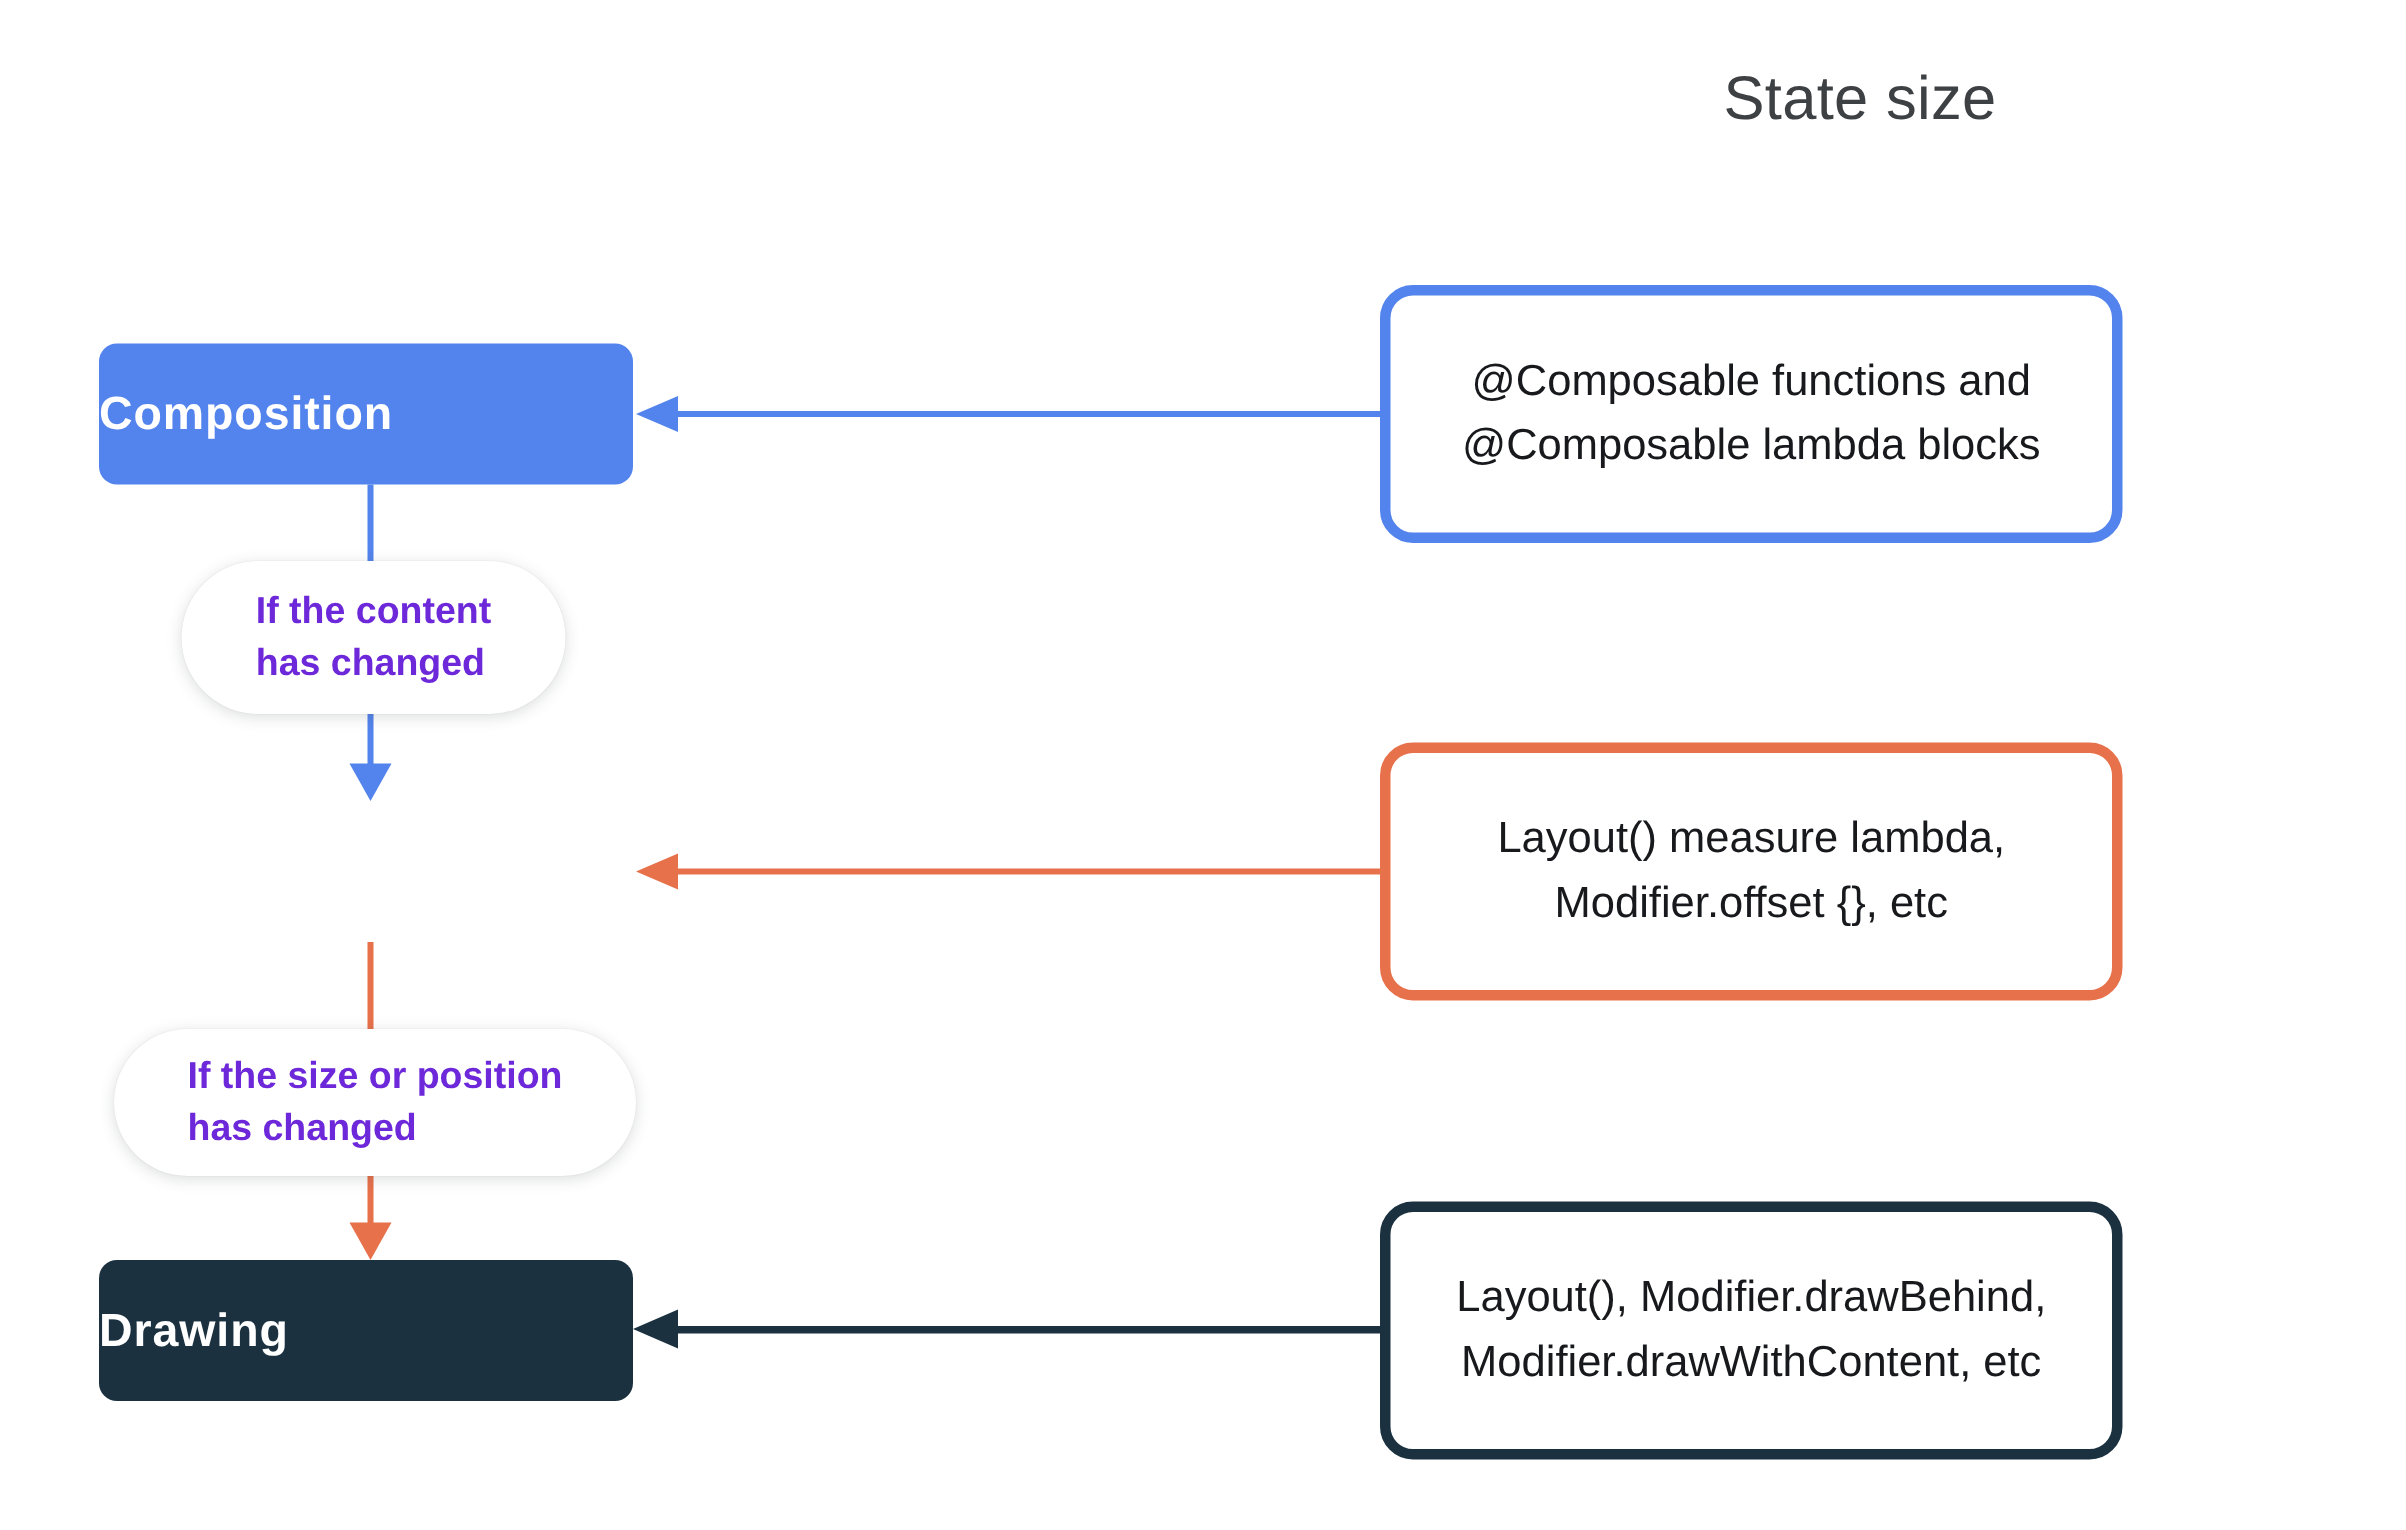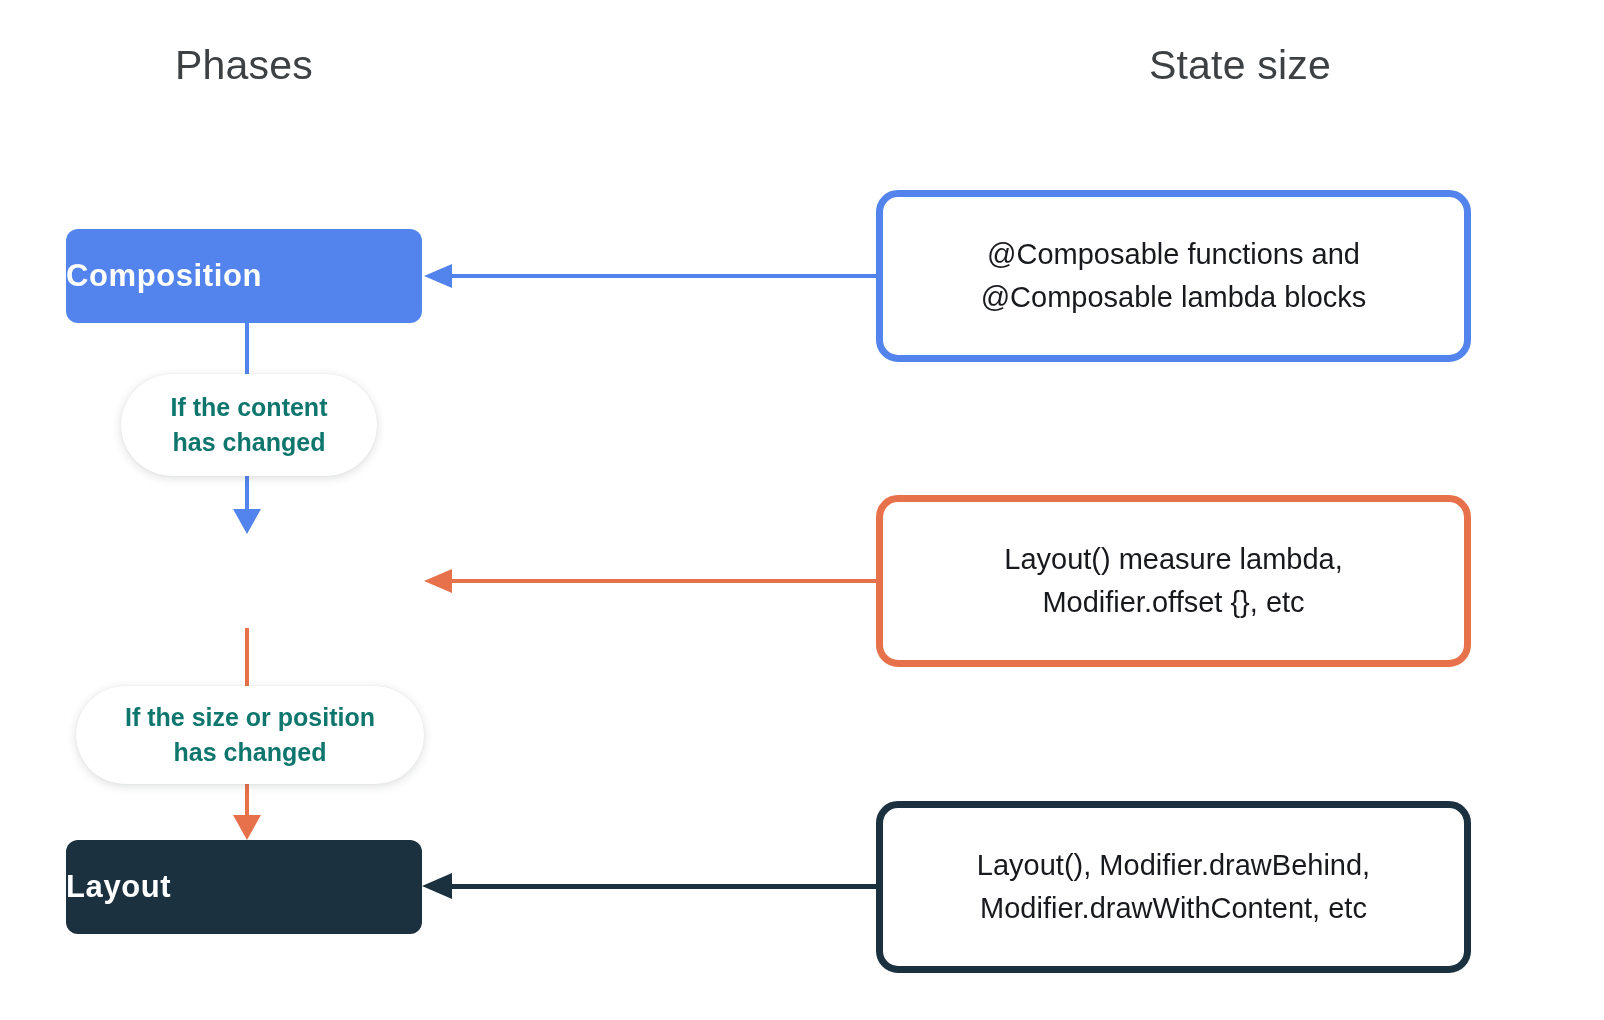--- a/index.html
+++ b/index.html
@@ -32,21 +32,21 @@
     font-size:31px;font-weight:700;letter-spacing:0.6px;
     z-index:2;
   }
   .phase-composition{top:229px;background:var(--blue);}
   .phase-layout{top:534px;background:var(--orange);}
   .phase-drawing{top:840px;background:var(--navy);}
 
   
   .state-read{
     position:absolute;
-    left:876px;width:595px;height:172px;
+    left:920px;width:495px;height:172px;
     box-sizing:border-box;
     background:#ffffff;
     border:7px solid;
     border-radius:22px;
     display:flex;align-items:center;justify-content:center;
     font-size:29px;font-weight:400;
     color:var(--body_text);
     text-align:center;
     line-height:1.48;
     z-index:2;
@@ -56,22 +56,21 @@
   .state-read-3{top:801px;border-color:var(--navy);}
 
   
   .pill{
     position:absolute;
     background:var(--pill_bg);
     border-radius:52px;
     box-shadow:0 2px 10px rgba(60,64,67,0.18), 0 0 1px rgba(60,64,67,0.12);
     display:flex;align-items:center;justify-content:center;
     font-size:25px;font-weight:600;
-    color:#0f766e;
-    text-align:center;
+    color:#6d28d9;
     line-height:1.42;
     z-index:3;
   }
   .pill-1{left:121px;top:374px;width:256px;height:102px;}
   .pill-2{left:76px;top:686px;width:348px;height:98px;}
 
   .multiline{white-space:pre-line;}
 
   
   .line{position:absolute;z-index:1;}
@@ -88,40 +87,39 @@
   .head-left-3{left:422px;top:873px;border-top:13px solid transparent;border-bottom:13px solid transparent;border-right:30px solid var(--navy);}
 
   .head-down-1{left:233px;top:509px;border-left:14px solid transparent;border-right:14px solid transparent;border-top:25px solid var(--blue);}
   .head-down-2{left:233px;top:815px;border-left:14px solid transparent;border-right:14px solid transparent;border-top:25px solid var(--orange);}
 </style>
 </head>
 <body>
 
 <div class="canvas">
 
-  <div class="heading heading-left">Phases</div>
   <div class="heading heading-right">State size</div>
 
   <div class="line h-line-1"></div>
   <div class="head head-left-1"></div>
   <div class="line h-line-2"></div>
   <div class="head head-left-2"></div>
   <div class="line h-line-3"></div>
   <div class="head head-left-3"></div>
 
   <div class="line v-line-1"></div>
   <div class="head head-down-1"></div>
   <div class="line v-line-2"></div>
   <div class="head head-down-2"></div>
 
   <div class="phase phase-composition">
     <span>Composition</span>
   </div>
   <div class="phase phase-drawing">
-    <span>Layout</span>
+    <span>Drawing</span>
   </div>
 
   <div class="pill pill-1">
     <span class="multiline">If the content
 has changed</span>
   </div>
   <div class="pill pill-2">
     <span class="multiline">If the size or position
 has changed</span>
   </div>

